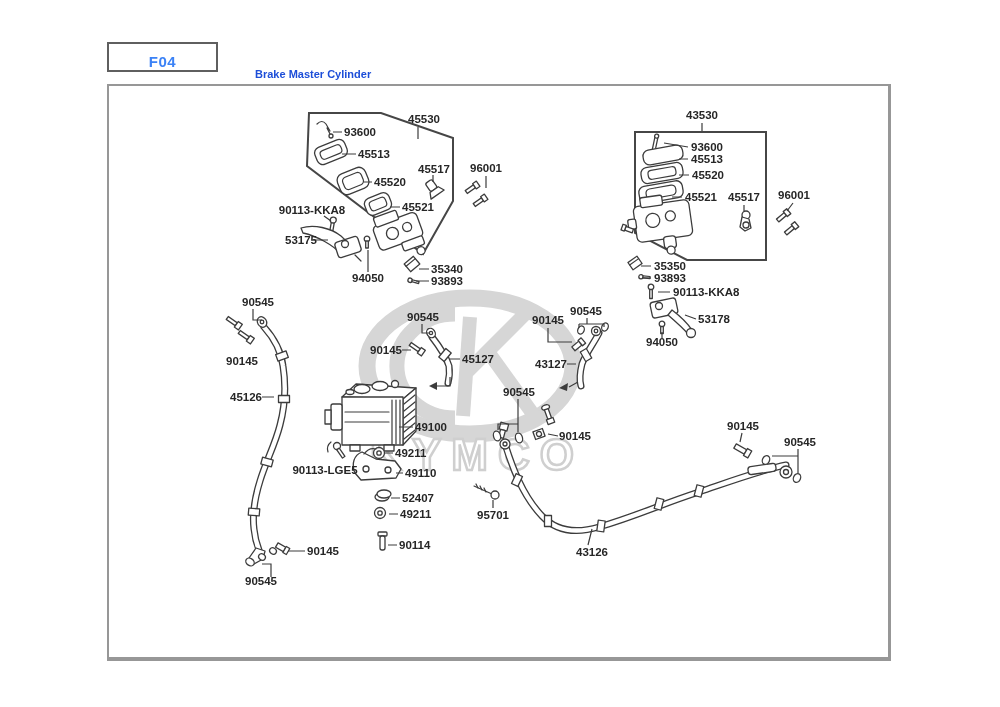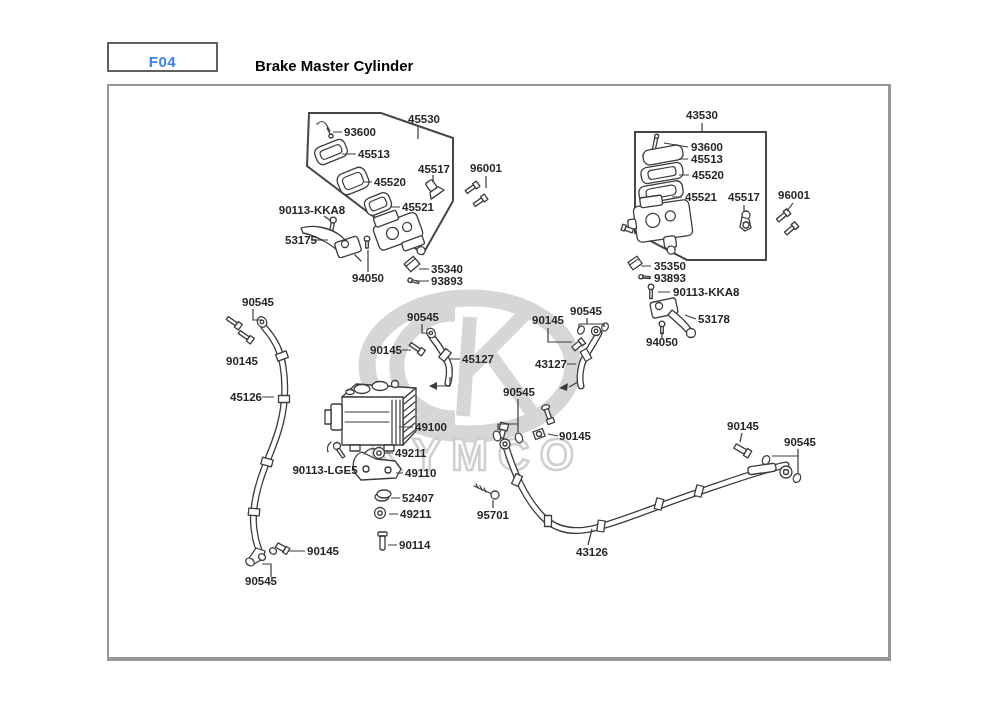--- a/index.html
+++ b/index.html
@@ -1,21 +1,21 @@
 <!DOCTYPE html>
 <html><head>
 <meta charset="utf-8">
 <style>
   html,body{margin:0;padding:0;background:#fff;}
   .page{position:relative;width:1000px;height:707px;background:#fff;overflow:hidden;
         font-family:"Liberation Sans",sans-serif;}
   .code-box{position:absolute;left:107px;top:42px;width:111px;height:30px;
         border:2px solid #5f5f5f;box-sizing:border-box;display:flex;align-items:flex-end;justify-content:center;
         font-weight:bold;font-size:15px;color:#3b82f6;letter-spacing:.5px;}
-  .page-title{position:absolute;left:255px;top:57px;font-weight:bold;font-size:15px;color:#000000;}
+  .page-title{position:absolute;left:255px;top:68px;font-weight:bold;font-size:11px;color:#1d4ed8;}
   .frame{position:absolute;left:107px;top:84px;width:784px;height:577px;box-sizing:border-box;
         border:2px solid #979797;border-right-width:3px;border-bottom-width:4px;}
   .footer{position:absolute;left:107px;top:668px;width:789px;text-align:center;
         font-weight:bold;font-size:13px;color:#2c2c2c;}
   svg.canvas{position:absolute;left:0;top:0;}
   .p{fill:#fff;stroke:#3c3c3c;stroke-width:1.3;stroke-linejoin:round;}
   .ln{fill:none;stroke:#3c3c3c;stroke-width:1.2;stroke-linecap:round;}
   .box{fill:none;stroke:#464646;stroke-width:2;stroke-linejoin:miter;}
   .hose-o{fill:none;stroke:#3c3c3c;stroke-width:7;stroke-linecap:round;}
   .hose-i{fill:none;stroke:#fff;stroke-width:4.4;stroke-linecap:round;}

